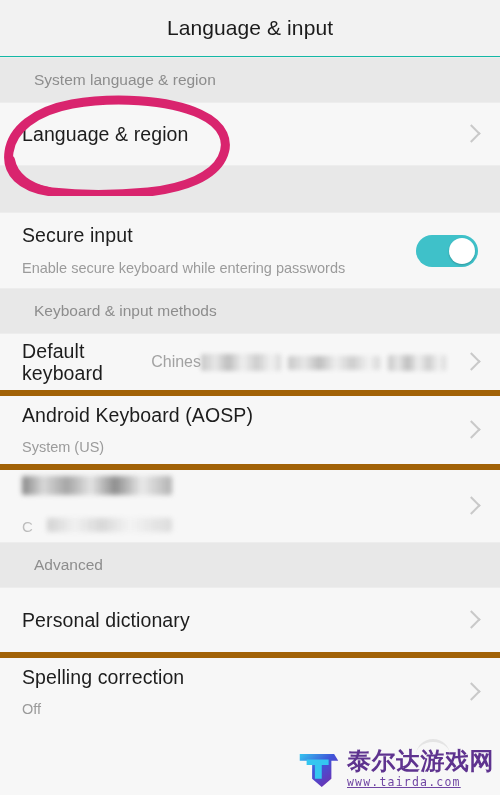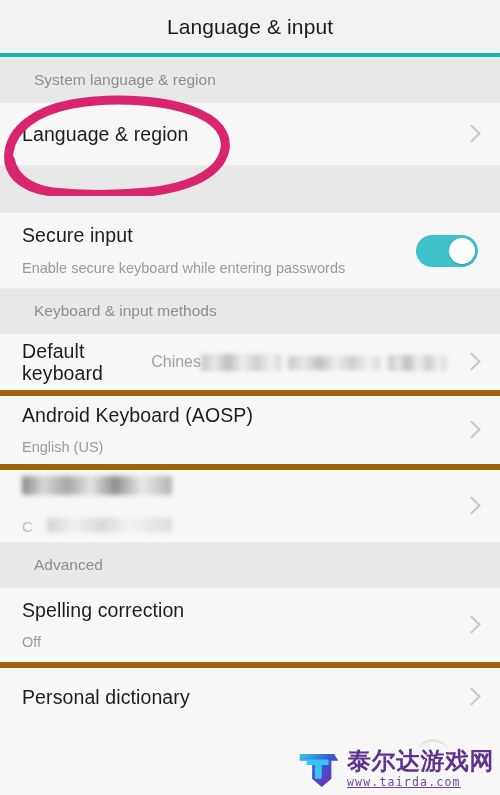--- a/index.html
+++ b/index.html
@@ -13,21 +13,21 @@
     position:relative;
     width:500px; height:795px;
     background:#f7f7f7;
   }
 
   
   .titlebar {
     height:57px;
     background:#f2f2f2;
     display:flex; align-items:center; justify-content:center;
-    border-bottom:4px solid #14b8a6;
+    border-bottom:1px solid #14b8a6;
   }
   .titlebar .title {
     font-size:21px;
     color:#1b1b1b;
     letter-spacing:.1px;
   }
 
   
   .section-header {
     background:#e8e8e8;
@@ -248,52 +248,52 @@
     </div>
     <div class="row-value">
       <span>Chines</span><span class="redact r1"></span><span class="redact r2"></span><span class="redact r3"></span>
     </div>
     <div class="chev"></div>
   </div>
 
   <div class="row" style="height:74px;">
     <div class="row-text">
       <div class="row-title">Android Keyboard (AOSP)</div>
-      <div class="row-sub">English (US)</div>
+      <div class="row-sub">System (US)</div>
     </div>
     <div class="chev"></div>
   </div>
 
   <div class="row" style="height:78px;">
     <div class="row-text">
       <div>
         <span class="blur-title"></span>
       </div>
       <div class="row-sub">
         <span class="blur-lead">C</span><span class="blur-sub"></span>
       </div>
     </div>
     <div class="chev"></div>
   </div>
 
   <div class="section-header" style="height:46px;">
     <span>Advanced</span>
   </div>
 
+  <div class="row" style="height:64px;">
+    <div class="row-text">
+      <div class="row-title">Personal dictionary</div>
+    </div>
+    <div class="chev"></div>
+  </div>
+
   <div class="row" style="height:74px;">
     <div class="row-text">
       <div class="row-title">Spelling correction</div>
       <div class="row-sub">Off</div>
-    </div>
-    <div class="chev"></div>
-  </div>
-
-  <div class="row" style="height:64px;">
-    <div class="row-text">
-      <div class="row-title">Personal dictionary</div>
     </div>
     <div class="chev"></div>
   </div>
 
   <svg class="annotation" viewBox="0 0 235 104">
     <path d="M 52,100 C 20,96 6,80 9,60 C 12,38 34,19 72,12
              C 112,5 168,7 200,22 C 224,33 230,50 222,66
              C 213,84 186,96 148,100 C 116,103 80,103 52,100 Z" fill="none" stroke="#d9246e" stroke-width="9" stroke-linecap="round" stroke-linejoin="round"></path>
     <path d="M 48,99 C 30,95 14,85 11,68" fill="none" stroke="#d9246e" stroke-width="8" stroke-linecap="round"></path>
   </svg>

